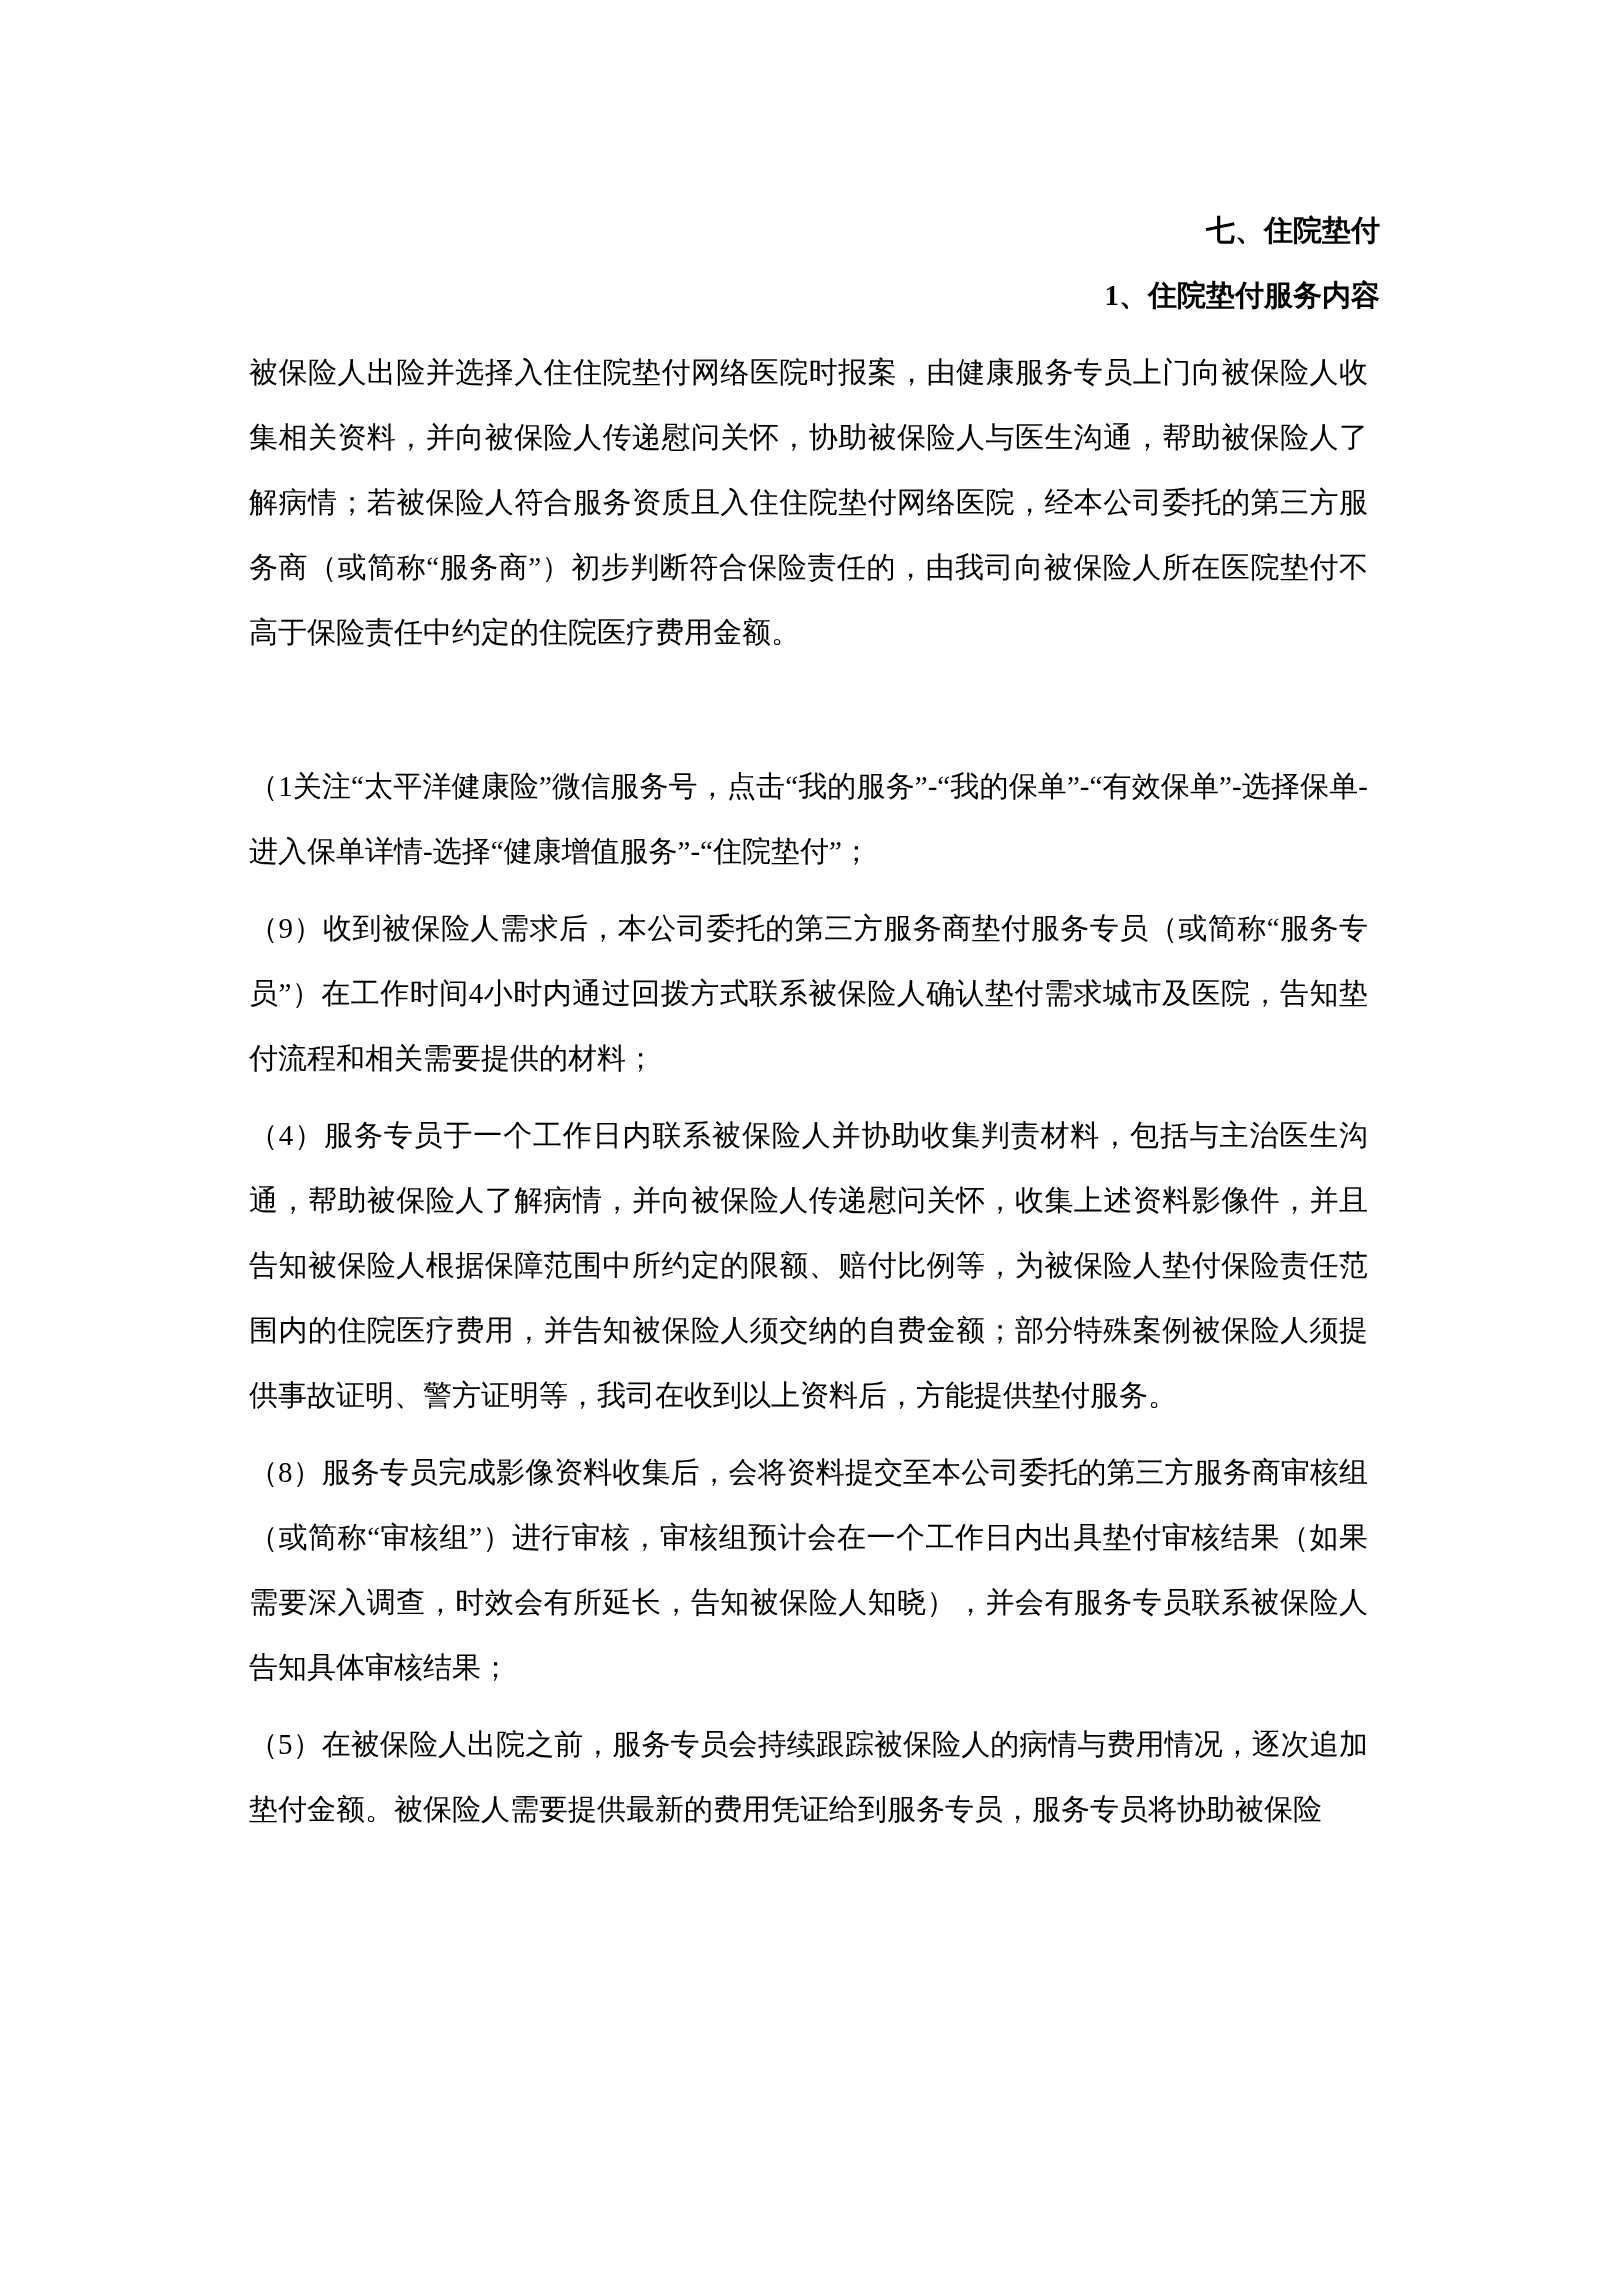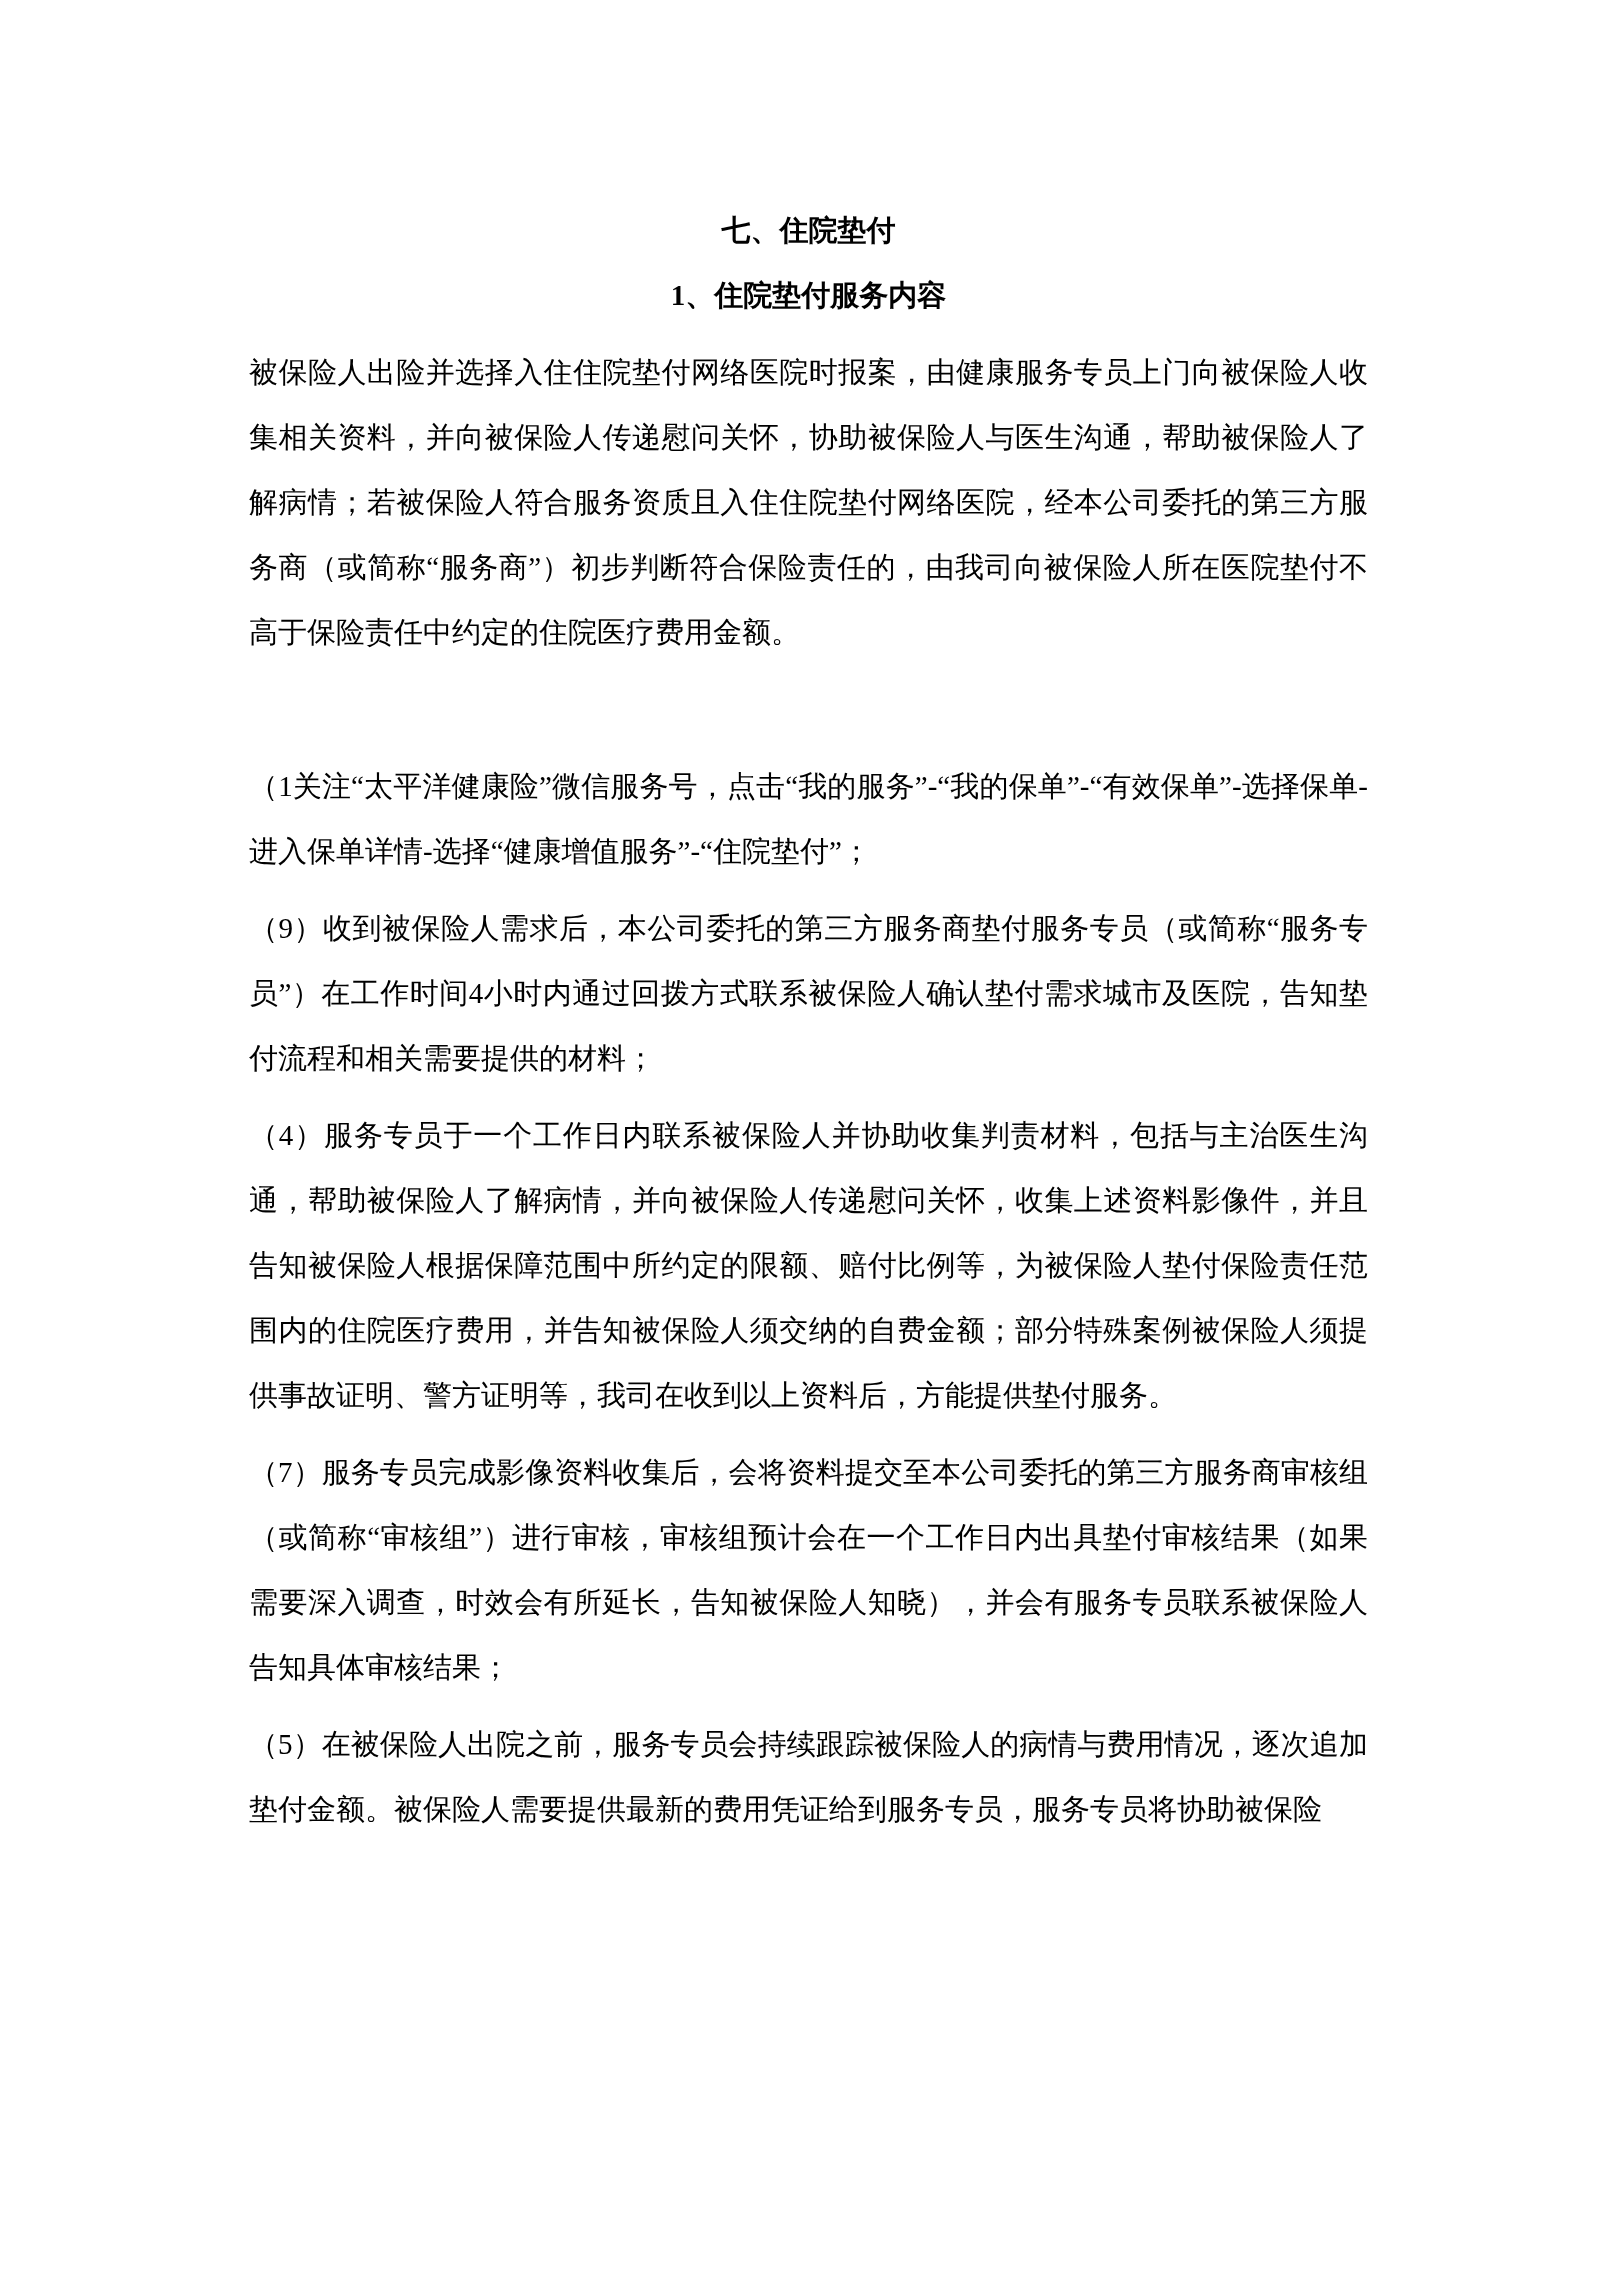--- a/index.html
+++ b/index.html
@@ -29,21 +29,21 @@
     line-height: 65px;
     text-align: justify;
     text-justify: inter-character;
     word-break: normal;
     overflow-wrap: break-word;
   }
   .doc-heading {
     font-size: 29px;
     font-weight: bold;
     margin: 0;
-    text-align: center;
+    text-align: right;
     line-height: 65px;
     white-space: nowrap;
     font-family: Liberation Serif, serif;
   }
   .doc-paragraph {
     margin: 12px;
   }
   .blank-line {
     height: 65px;
   }
@@ -62,20 +62,20 @@
 
     <div class="blank-line"></div>
 
 
     <p class="doc-paragraph">（1关注“太平洋健康险”微信服务号，点击“我的服务”-“我的保单”-“有效保单”-选择保单-进入保单详情-选择“健康增值服务”-“住院垫付”；</p>
 
     <p class="doc-paragraph">（9）收到被保险人需求后，本公司委托的第三方服务商垫付服务专员（或简称“服务专员”）在工作时间4小时内通过回拨方式联系被保险人确认垫付需求城市及医院，告知垫付流程和相关需要提供的材料；</p>
 
     <p class="doc-paragraph">（4）服务专员于一个工作日内联系被保险人并协助收集判责材料，包括与主治医生沟通，帮助被保险人了解病情，并向被保险人传递慰问关怀，收集上述资料影像件，并且告知被保险人根据保障范围中所约定的限额、赔付比例等，为被保险人垫付保险责任范围内的住院医疗费用，并告知被保险人须交纳的自费金额；部分特殊案例被保险人须提供事故证明、警方证明等，我司在收到以上资料后，方能提供垫付服务。</p>
 
-    <p class="doc-paragraph">（7）服务专员完成影像资料收集后，会将资料提交至本公司委托的第三方服务商审核组（或简称“审核组”）进行审核，审核组预计会在一个工作日内出具垫付审核结果（如果需要深入调查，时效会有所延长，告知被保险人知晓），并会有服务专员联系被保险人告知具体审核结果；</p>
+    <p class="doc-paragraph">（8）服务专员完成影像资料收集后，会将资料提交至本公司委托的第三方服务商审核组（或简称“审核组”）进行审核，审核组预计会在一个工作日内出具垫付审核结果（如果需要深入调查，时效会有所延长，告知被保险人知晓），并会有服务专员联系被保险人告知具体审核结果；</p>
 
 
     <p class="doc-paragraph">（5）在被保险人出院之前，服务专员会持续跟踪被保险人的病情与费用情况，逐次追加垫付金额。被保险人需要提供最新的费用凭证给到服务专员，服务专员将协助被保险</p>
 
   </div>
 </div>
 
 
 </body></html>

